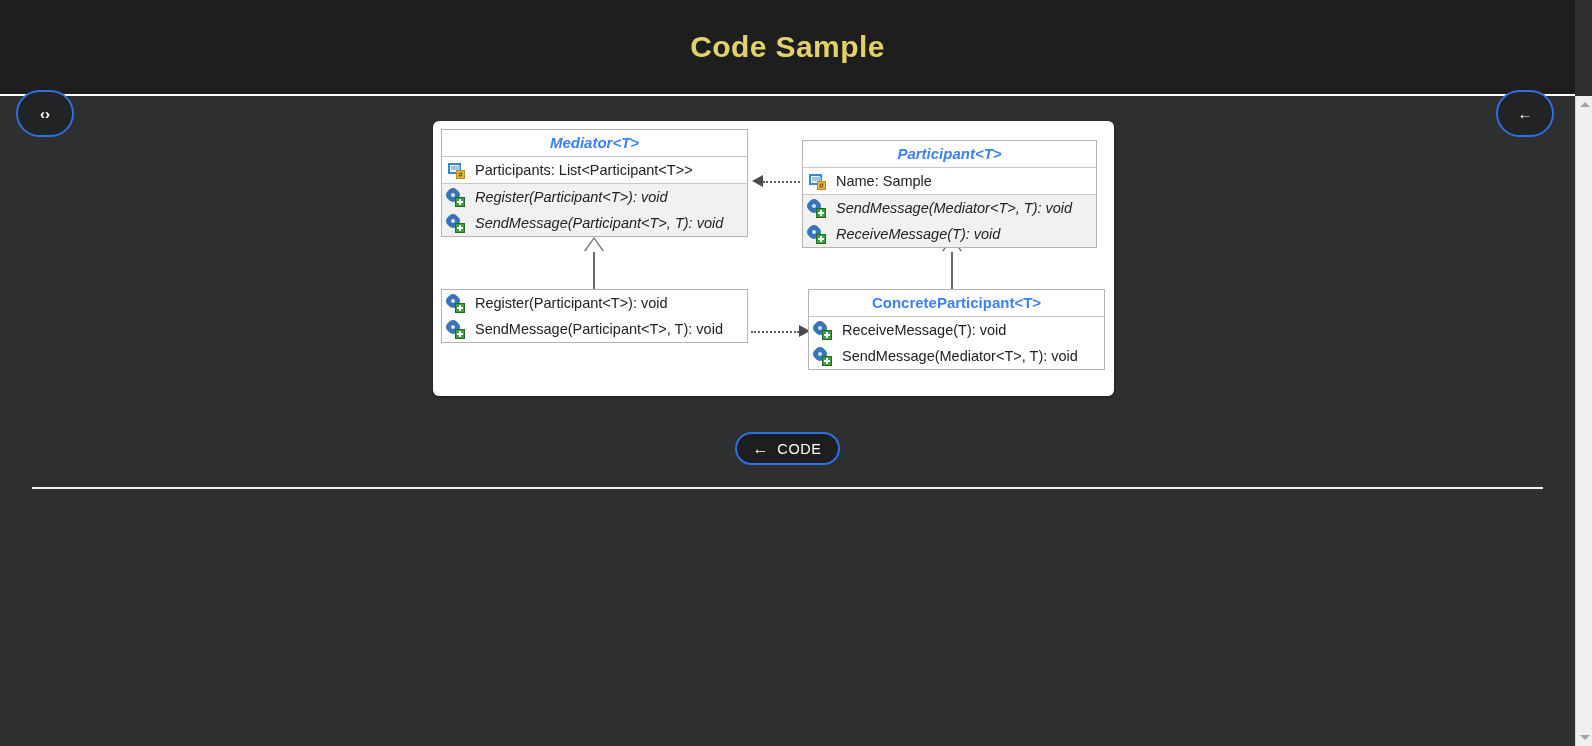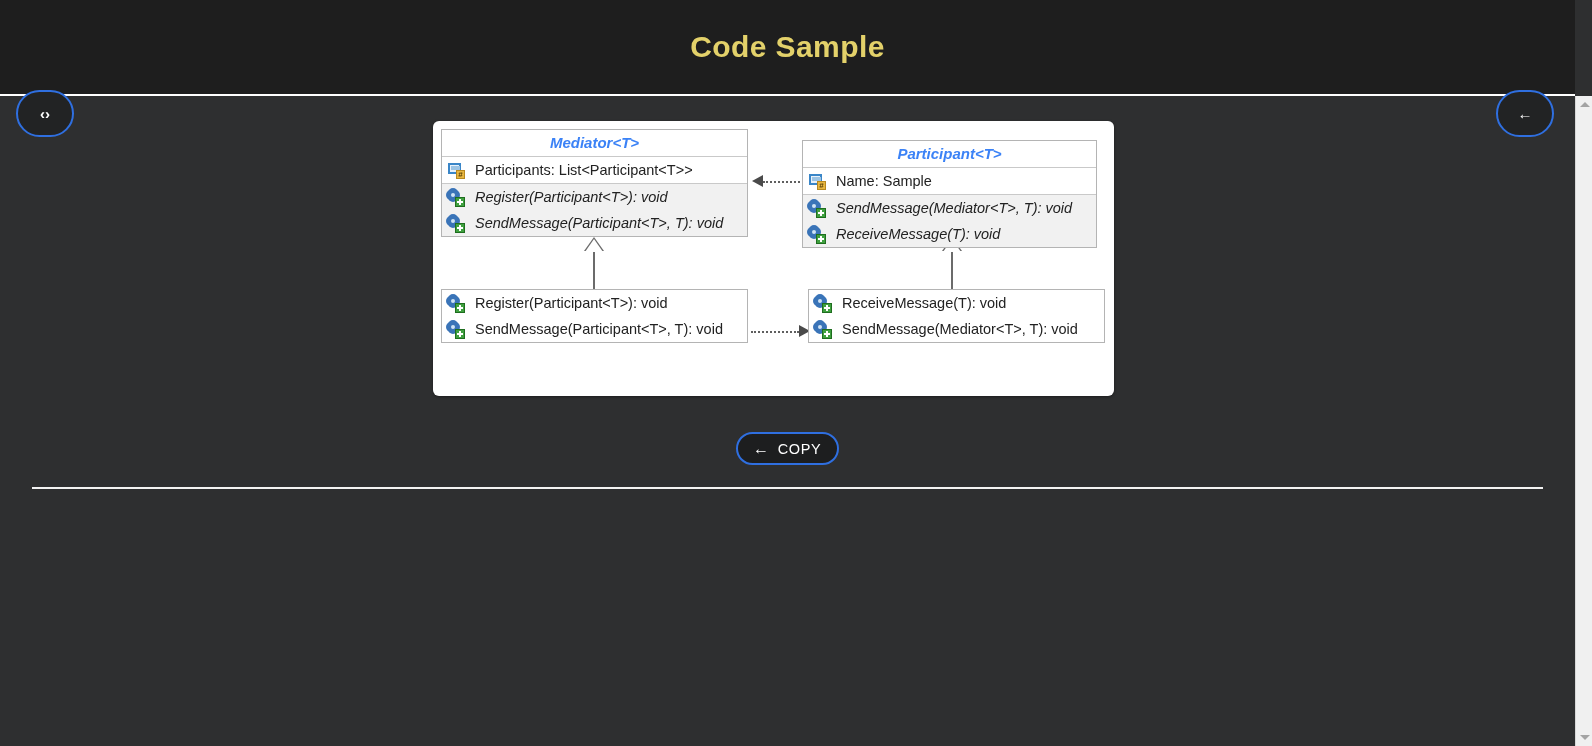--- a/index.html
+++ b/index.html
@@ -434,20 +434,21 @@
             <span class="ico ico-method">
               <span class="gear"></span>
                 <span class="plus"></span>
             </span>
             <span class="label">SendMessage(Participant&lt;T&gt;, T): void</span>
           </div>
         </div>
       </div>
 
       <div class="uml-box" style="left:375px; top:168px; width:297px;">
+        <div class="uml-title">ConcreteParticipant&lt;T&gt;</div>
         <div class="uml-methods" style="background:#ffffff;">
           <div class="uml-row">
             <span class="ico ico-method">
               <span class="gear"></span>
                 <span class="plus"></span>
             </span>
             <span class="label">ReceiveMessage(T): void</span>
           </div>
           <div class="uml-row">
             <span class="ico ico-method">
@@ -460,21 +461,21 @@
       </div>
 
     </div>
   </div>
 
   <div class="actions">
     <div class="btn">
       <span class="bicon">
         <span class="arrow-glyph">←</span>
       </span>
-      <span>COPY</span>
+      <span>CODE</span>
     </div>
   </div>
 
   <div class="divider"></div>
 
   <div class="scrollbar">
     <div class="sb-arrow up">
       <span class="caret"></span>
     </div>
     <div class="sb-thumb"></div>

